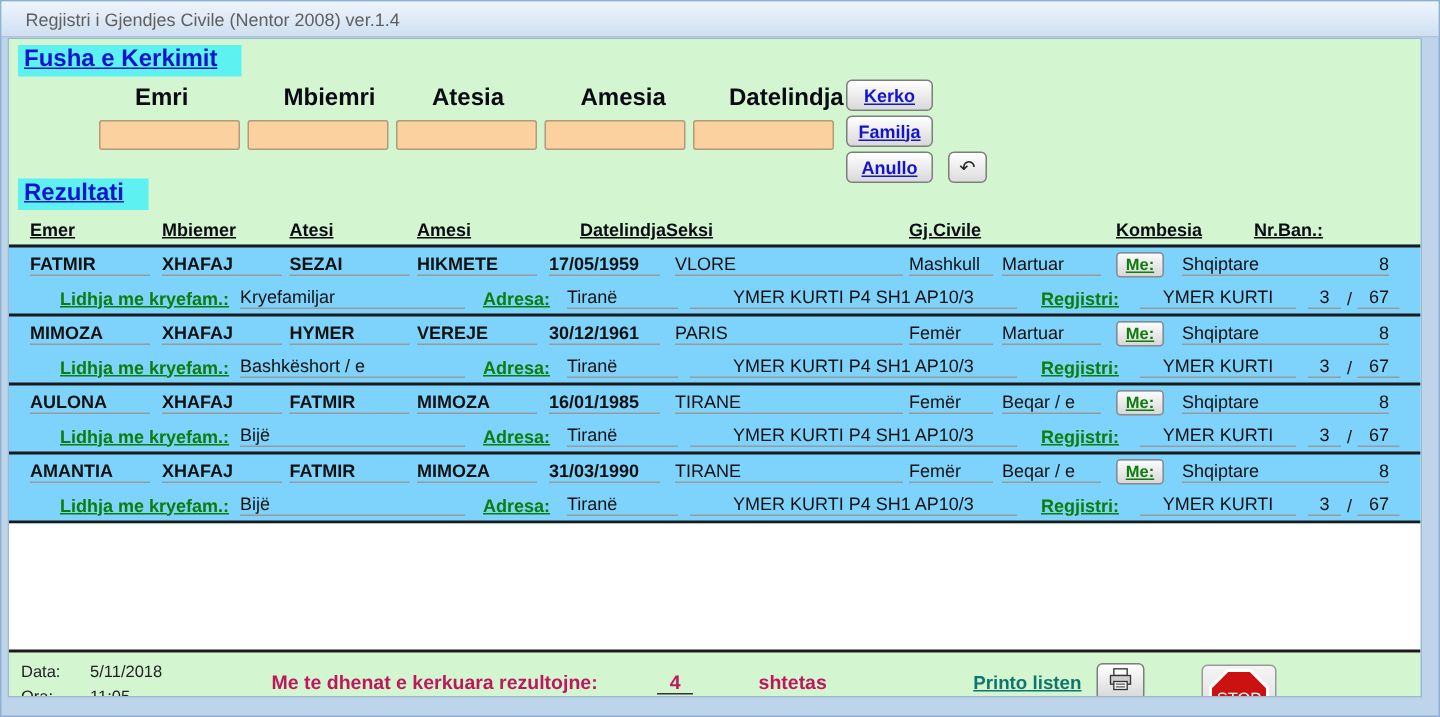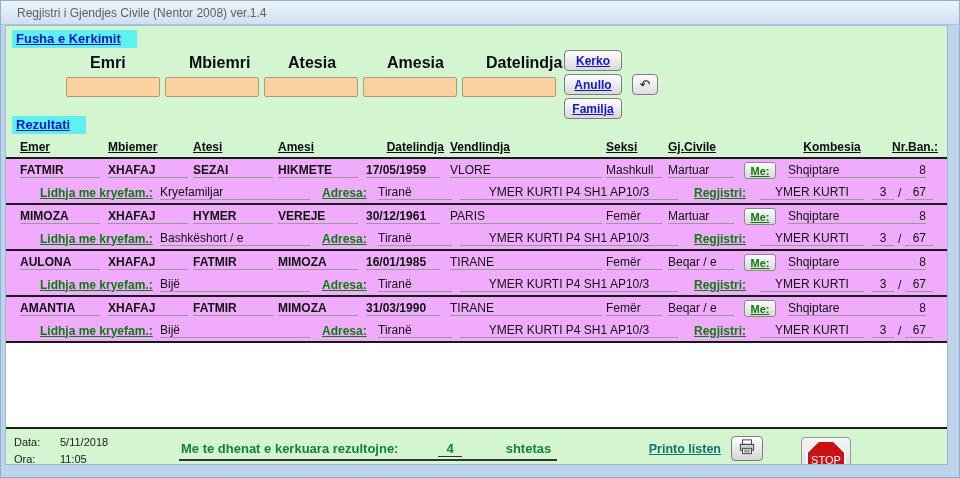--- a/index.html
+++ b/index.html
@@ -15,21 +15,21 @@
   *{box-sizing:border-box;margin:0;padding:0;}
   html,body{width:960px;height:478px;overflow:hidden;}
   body{font-family:"Liberation Sans",sans-serif;font-size:12px;color:#111;background:#aac4de;}
   .window{width:960px;height:478px;background:#bdd4eb;border:1px solid #8fb0d0;display:flex;flex-direction:column;}
   .titlebar{height:24px;flex:0 0 24px;background:linear-gradient(#eef5fc,#cfdff0);border-bottom:1px solid #aec4da;
     display:flex;align-items:center;padding-left:16px;color:#5f5f5f;font-size:12px;}
   .frame{flex:1;display:flex;flex-direction:column;margin:0 11px 12px 4px;border:1px solid #9cb8d6;background:var(--bg-green);overflow:hidden;}
   .content{flex:1;position:relative;}
 
   
-  .section-title{display:inline-block;background:var(--cyan);color:var(--link-blue);font-weight:bold;font-size:13px;
+  .section-title{display:inline-block;background:var(--cyan);color:var(--link-blue);font-weight:bold;font-size:16px;
     text-decoration:underline;padding:1px 16px 2px 4px;margin:4px 0 0 6px;}
 
   
   .search-area{display:flex;align-items:flex-start;margin:2px 0 0 60px;height:62px;}
   .search-fields{display:flex;gap:5px;}
   .sfield{width:94px;display:flex;flex-direction:column;padding-top:4px;}
   .sfield .flabel{font-weight:bold;margin:0 0 5px 24px;font-size:16px;color:#0b0b14;}
   .sfield input{height:20px;background:var(--input-peach);border:1px solid #b39a78;border-radius:2px;width:94px;font-size:12px;padding:0 3px;}
   .search-buttons{display:flex;flex-direction:column;gap:3px;margin-left:8px;}
   .btn-row{display:flex;gap:10px;align-items:center;}
@@ -37,21 +37,21 @@
     color:var(--link-blue);font-weight:bold;font-size:12px;text-decoration:underline;cursor:pointer;font-family:"Liberation Sans",sans-serif;}
   .undo-btn{width:26px;height:21px;border:1px solid #7d7d7d;border-radius:4px;background:linear-gradient(#ffffff,#dcdcdc);
     font-size:13px;line-height:17px;color:#222;cursor:pointer;}
 
   
   .thead{display:grid;grid-template-columns:88px 85px 85px 88px 78px 162px 62px 76px 38px 100px 56px;
     padding-left:14px;margin-top:3px;height:20px;align-items:center;}
   .thead span{font-weight:bold;font-size:12px;color:#0b0b14;text-decoration:underline;}
   .col-right{text-align:right;}
   .col-center{text-align:center;}
-  .tbody{background:#f0abfc;border-top:2px solid var(--line-dark);}
+  .tbody{background:#7dd3fc;border-top:2px solid var(--line-dark);}
   .row-group{border-bottom:2px solid var(--line-dark);}
   .main-row{display:grid;grid-template-columns:88px 85px 85px 88px 78px 162px 62px 76px 38px 100px 56px;
     padding-left:14px;height:23px;align-items:center;}
   .sub-row{display:grid;grid-template-columns:120px 162px 56px 82px 234px 66px 112px 26px 46px;
     padding-left:34px;height:21px;align-items:center;}
   .u{display:inline-block;border-bottom:1px solid var(--underline);line-height:14px;min-height:15px;}
   .bold{font-weight:bold;}
   .w80{width:80px;}.w75{width:74px;}.w155{width:152px;}.w58{width:56px;}.w68{width:66px;}
   .w95{width:94px;}.w45{width:44px;text-align:right;}
   .glabel{color:var(--label-green);font-weight:bold;text-decoration:underline;font-size:12px;}
@@ -61,21 +61,21 @@
   .slashcell{display:flex;align-items:center;gap:4px;}
   .me-btn{width:32px;height:17px;border:1px solid #8a8a8a;border-radius:3px;background:linear-gradient(#fcfcfc,#d8d8d8);
     color:var(--label-green);font-weight:bold;font-size:11px;text-decoration:underline;cursor:pointer;padding:0;line-height:14px;font-family:"Liberation Sans",sans-serif;}
   .empty-space{background:#fff;height:86px;border-bottom:2px solid var(--line-dark);}
 
   
   .footer{flex:0 0 52px;display:flex;align-items:flex-start;padding:5px 6px 0 8px;}
   .datetime{width:165px;font-size:11px;color:#222;line-height:17px;}
   .dt-line{display:flex;}
   .dt-line .dtl{width:46px;}
-  .summary{margin-top:7px;border-bottom:2px solid #333;padding:0 6px 2px 2px;font-weight:bold;font-size:13px;color:#15803d;
+  .summary{margin-top:7px;border-bottom:2px solid #333;padding:0 6px 2px 2px;font-weight:bold;font-size:13px;color:#be185d;
     display:flex;align-items:baseline;}
   .summary .cnt{margin:0 44px 0 40px;border-bottom:1px solid #333;padding:0 8px;}
   .print-block{margin-left:auto;margin-right:10px;display:flex;flex-direction:column;gap:4px;margin-top:2px;}
   .print-line{display:flex;align-items:center;justify-content:flex-end;gap:10px;}
   .print-label{font-weight:bold;font-size:12.5px;text-decoration:underline;color:#0f766e;cursor:pointer;}
   .print-btn{width:32px;height:25px;border:1px solid #7d7d7d;border-radius:4px;background:linear-gradient(#ffffff,#d6d6d6);
     display:flex;align-items:center;justify-content:center;cursor:pointer;}
   .stop-btn{width:50px;height:46px;border:1px solid #999;border-radius:4px;background:linear-gradient(#f4f4f4,#d8d8d8);
     margin:3px 90px 0 28px;display:flex;align-items:center;justify-content:center;cursor:pointer;}
   .oct-outer{width:40px;height:40px;background:#fff;display:flex;align-items:center;justify-content:center;
@@ -117,38 +117,37 @@
           <div class="sfield">
             <span class="flabel">Datelindja</span>
             <input value="" style="">
           </div>
         </div>
         <div class="search-buttons">
           <div class="btn-row">
               <button class="vbbtn">Kerko</button>
             </div>
           <div class="btn-row">
+              <button class="vbbtn">Familja</button>
+            </div>
+          <div class="btn-row">
             <button class="vbbtn">Anullo</button>
             <button class="undo-btn">↶</button>
           </div>
-          <div class="btn-row">
-              <button class="vbbtn">Familja</button>
-            </div>
         </div>
       </div>
 
       <div class="section-title">Rezultati</div>
 
       <div class="thead">
         <span>Emer</span>
         <span>Mbiemer</span>
         <span>Atesi</span>
         <span>Amesi</span>
         <span class="col-right">Datelindja</span>
-        <span style="padding-left:6px">Vendlindja</span>
         <span>Seksi</span>
         <span>Gj.Civile</span>
         <span></span>
         <span class="col-center">Kombesia</span>
         <span class="col-right">Nr.Ban.:</span>
       </div>
 
       <div class="tbody" id="rows-container">
   <div class="row-group">
     <div class="main-row">

